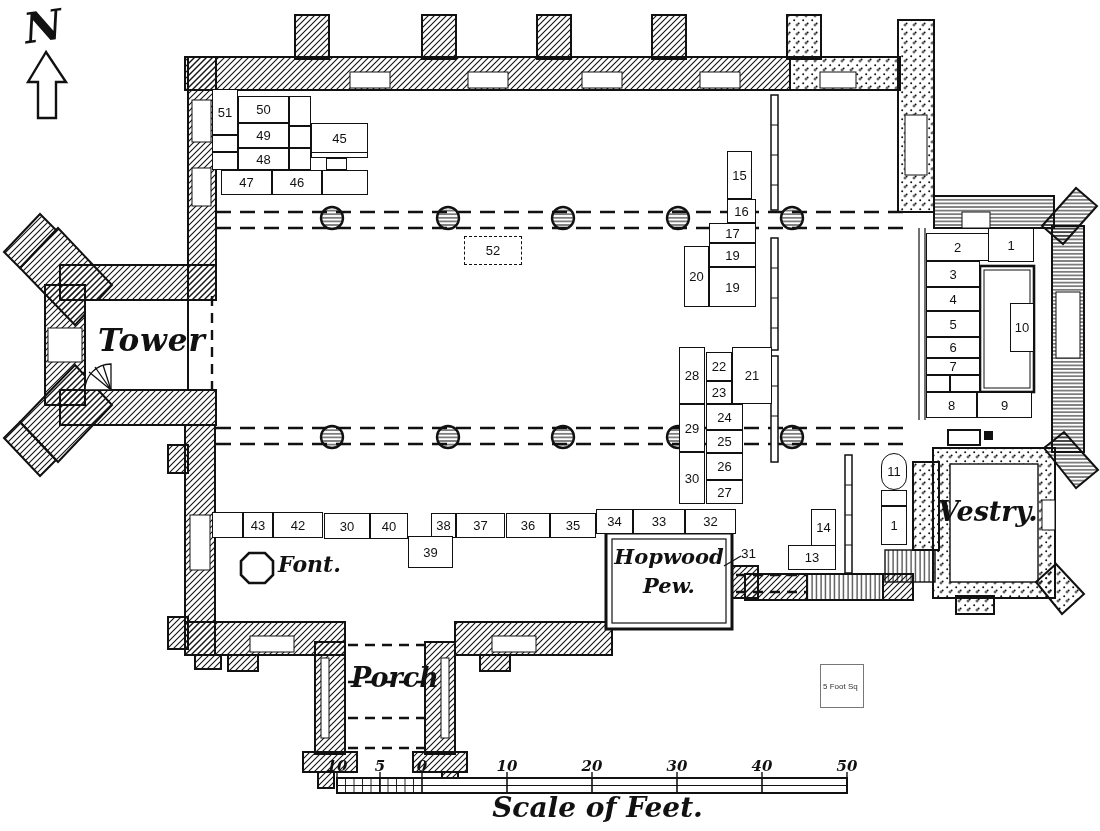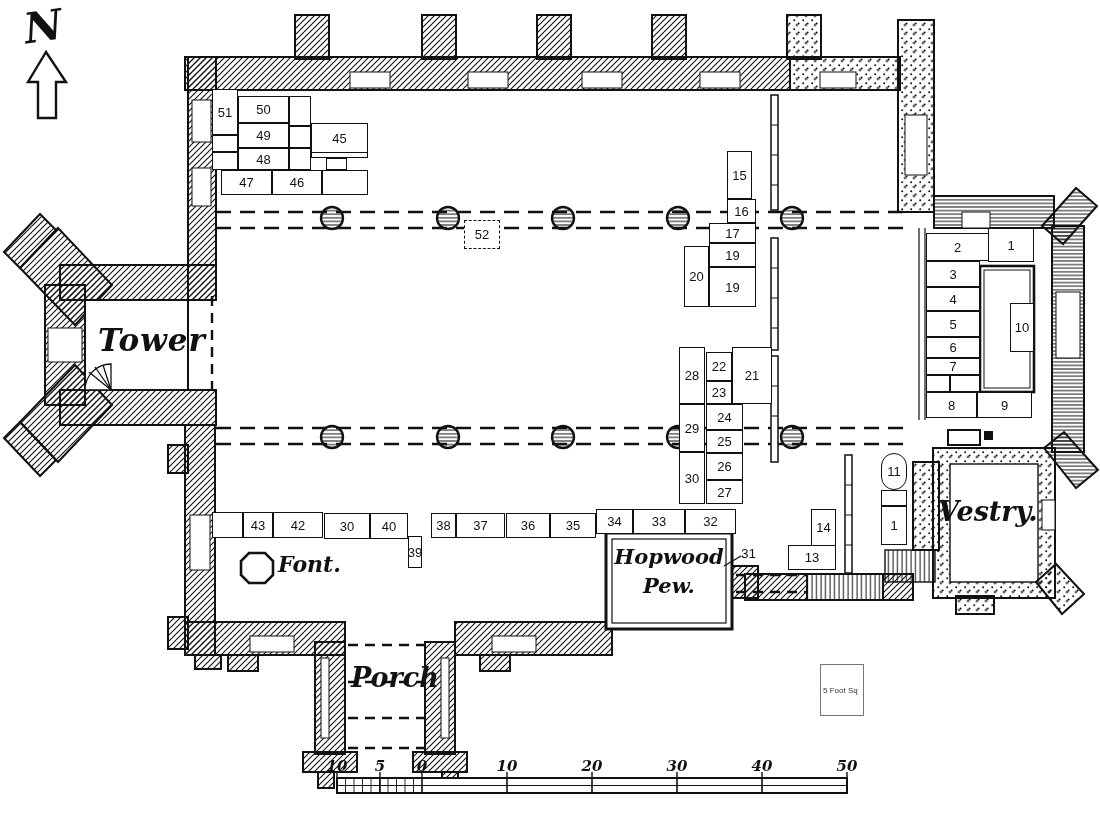--- a/index.html
+++ b/index.html
@@ -17,21 +17,21 @@
   #vestry-label{left:938px;top:496px;font-size:27px;}
   #porch-label{left:351px;top:662px;font-size:27px;}
   #font-label{left:278px;top:551px;font-size:22px;}
   #hopwood-label{left:608px;top:542px;width:122px;text-align:center;font-size:21px;
                  line-height:1.4;white-space:normal;}
   #scale-title{left:455px;top:791px;width:285px;text-align:center;font-size:28px;}
   #north-letter{left:24px;top:2px;font-size:42px;transform:rotate(-8deg);}
   #pew31-label{position:absolute;left:741px;top:546px;font:13.5px "Liberation Sans",sans-serif;}
   .scale-num{position:absolute;top:757px;width:30px;text-align:center;
              font-family:"DejaVu Serif",serif;font-style:italic;font-weight:bold;font-size:15px;}
-  #five-foot-box{position:absolute;left:820px;top:664px;width:44px;height:52px;
+  #five-foot-box{position:absolute;left:820px;top:664px;width:44px;height:44px;
                  border:1.5px solid #777;display:flex;align-items:center;
                  font:8px "Liberation Sans",sans-serif;color:#333;padding-left:2px;}
 </style>
 </head>
 <body>
 
 <div id="stage">
 
   <svg id="drawing" width="1100" height="831" viewBox="0 0 1100 831">
     <defs>
@@ -235,57 +235,58 @@
       <div class="pew" style="left: 679px; top: 347px; width: 26px; height: 57px;">28</div>
       <div class="pew" style="left: 679px; top: 404px; width: 26px; height: 48px;">29</div>
       <div class="pew" style="left: 679px; top: 452px; width: 26px; height: 52px;">30</div>
       <div class="pew" style="left: 685px; top: 509px; width: 51px; height: 25px;">32</div>
       <div class="pew" style="left: 633px; top: 509px; width: 52px; height: 25px;">33</div>
       <div class="pew" style="left: 596px; top: 509px; width: 37px; height: 25px;">34</div>
       <div class="pew" style="left: 550px; top: 513px; width: 46px; height: 25px;">35</div>
       <div class="pew" style="left: 506px; top: 513px; width: 44px; height: 25px;">36</div>
       <div class="pew" style="left: 456px; top: 513px; width: 49px; height: 25px;">37</div>
       <div class="pew" style="left: 431px; top: 513px; width: 25px; height: 25px;">38</div>
-      <div class="pew" style="left: 408px; top: 536px; width: 14px; height: 32px;">39</div>
+      <div class="pew" style="left: 408px; top: 536px; width: 45px; height: 32px;">39</div>
       <div class="pew" style="left: 370px; top: 513px; width: 38px; height: 26px;">40</div>
       <div class="pew" style="left: 324px; top: 513px; width: 46px; height: 26px;">30</div>
       <div class="pew" style="left: 273px; top: 512px; width: 50px; height: 26px;">42</div>
       <div class="pew" style="left: 243px; top: 512px; width: 30px; height: 26px;">43</div>
       <div class="pew" style="left: 212px; top: 512px; width: 31px; height: 26px;"></div>
       <div class="pew" style="left: 311px; top: 137px; width: 57px; height: 21px;">44</div>
       <div class="pew" style="left: 311px; top: 123px; width: 57px; height: 30px;">45</div>
       <div class="pew" style="left: 326px; top: 158px; width: 21px; height: 12px;"></div>
       <div class="pew" style="left: 272px; top: 170px; width: 50px; height: 25px;">46</div>
       <div class="pew" style="left: 221px; top: 170px; width: 51px; height: 25px;">47</div>
       <div class="pew" style="left: 322px; top: 170px; width: 46px; height: 25px;"></div>
       <div class="pew" style="left: 238px; top: 148px; width: 51px; height: 22px;">48</div>
       <div class="pew" style="left: 238px; top: 123px; width: 51px; height: 25px;">49</div>
       <div class="pew" style="left: 238px; top: 96px; width: 51px; height: 27px;">50</div>
       <div class="pew" style="left: 212px; top: 89px; width: 26px; height: 46px;">51</div>
       <div class="pew" style="left: 212px; top: 135px; width: 26px; height: 17px;"></div>
       <div class="pew" style="left: 212px; top: 152px; width: 26px; height: 18px;"></div>
       <div class="pew" style="left: 289px; top: 96px; width: 22px; height: 30px;"></div>
       <div class="pew" style="left: 289px; top: 126px; width: 22px; height: 22px;"></div>
       <div class="pew" style="left: 289px; top: 148px; width: 22px; height: 22px;"></div>
-      <div class="pew dashed" style="left: 464px; top: 220px; width: 36px; height: 29px;">52</div>
+      <div class="pew dashed" style="left: 464px; top: 236px; width: 58px; height: 29px;">52</div>
     </div>
 
   <div class="lbl" id="north-letter">N</div>
   <div class="lbl" id="tower-label">Tower</div>
   <div class="lbl" id="vestry-label">Vestry.</div>
   <div class="lbl" id="porch-label">Porch</div>
   <div class="lbl" id="font-label">Font.</div>
   <div class="lbl" id="hopwood-label">
     <span>Hopwood</span><br>
     <span>Pew.</span>
   </div>
   <div id="pew31-label">31</div>
   <div id="five-foot-box">
     <span>5 Foot Sq</span>
   </div>
+  <div class="lbl" id="scale-title">Scale of Feet.</div>
   <div id="scale-labels">
       <span class="scale-num" style="left: 322px;">10</span>
       <span class="scale-num" style="left: 365px;">5</span>
       <span class="scale-num" style="left: 407px;">0</span>
       <span class="scale-num" style="left: 492px;">10</span>
       <span class="scale-num" style="left: 577px;">20</span>
       <span class="scale-num" style="left: 662px;">30</span>
       <span class="scale-num" style="left: 747px;">40</span>
       <span class="scale-num" style="left: 832px;">50</span>
     </div>

